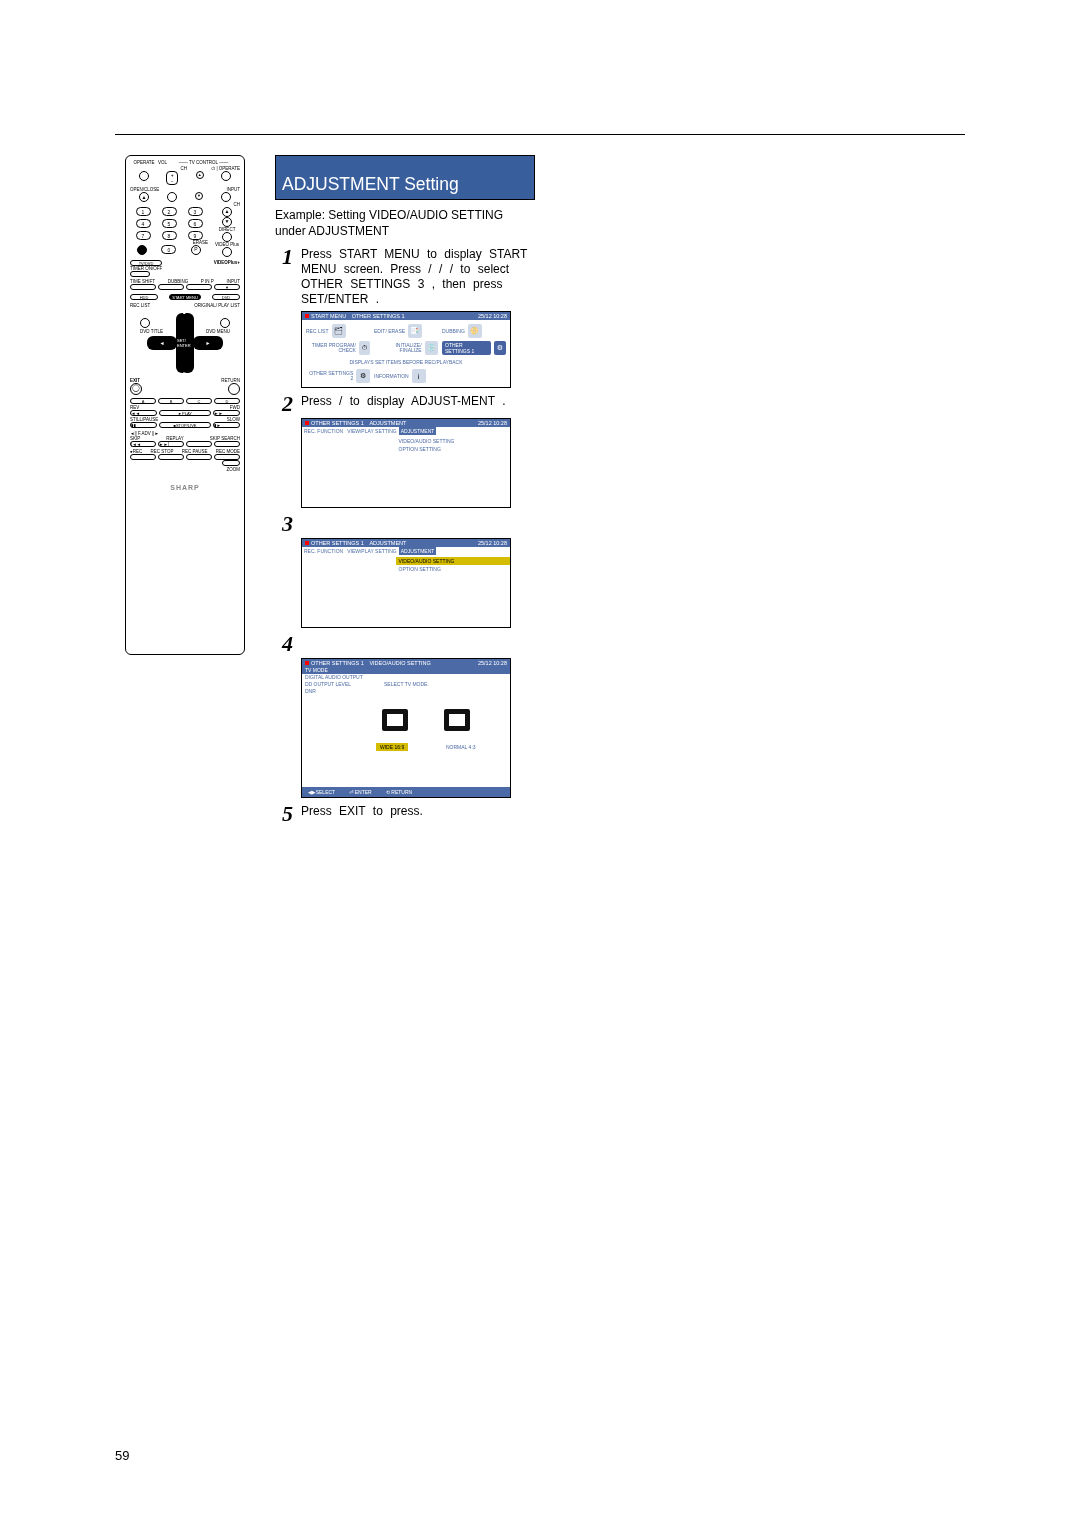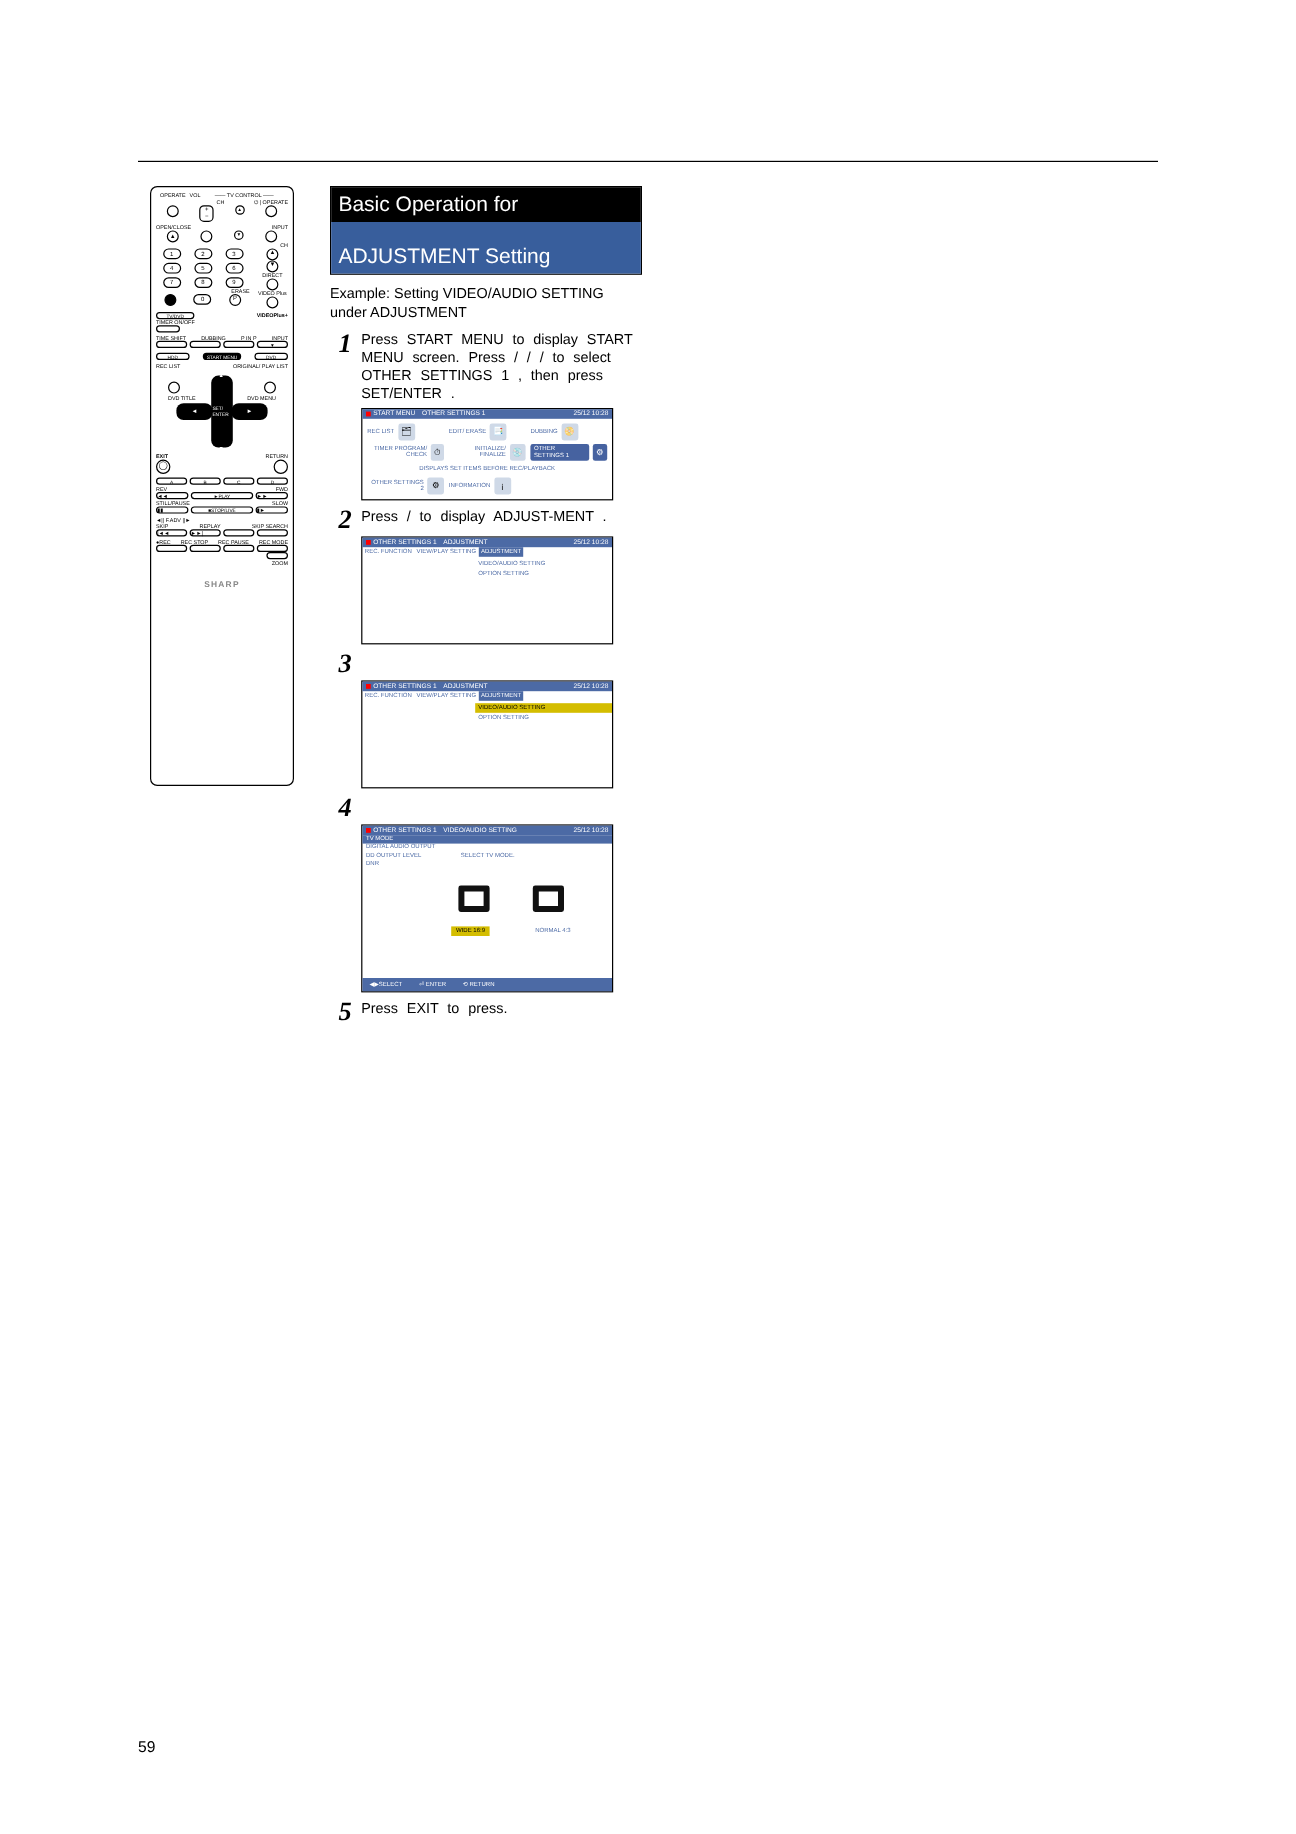--- a/index.html
+++ b/index.html
@@ -513,32 +513,31 @@
             </div>
           <div style="text-align:right"><div class="rectbtn" style="width:18px;display:inline-block"></div></div>
           <div style="text-align:right" class="smalllbl">ZOOM</div>
 
           <div class="logo">SHARP</div>
         </div>
       </div>
 
       <div class="right-col">
         <div class="boxed">
-          <div class="box-header">Basic Operation for</div>
           <div class="box-sub">ADJUSTMENT Setting</div>
         </div>
 
         <div class="example">
           <span>Example:  Setting  VIDEO/AUDIO SETTING</span><br>
           <span>under  ADJUSTMENT</span>
         </div>
 
         <div class="step">
           <div class="step-num">1</div>
-          <div class="step-body">Press  START MENU    to display   START MENU   screen. Press      /    /    /    to select  OTHER SETTINGS 1  , then press  SET/ENTER  .</div>
+          <div class="step-body">Press  START MENU    to display   START MENU   screen. Press      /    /    /    to select  OTHER SETTINGS 3  , then press  SET/ENTER  .</div>
         </div>
 
         <div class="screen scr1">
           <div class="scr-title">
             <div class="left"><span class="sq"></span><span>START MENU</span>&nbsp;<span>OTHER SETTINGS 1</span></div>
             <span>25/12 10:28</span>
           </div>
           <div class="scr1-body">
             <div class="icon-row">
               <div class="icon-cell">

